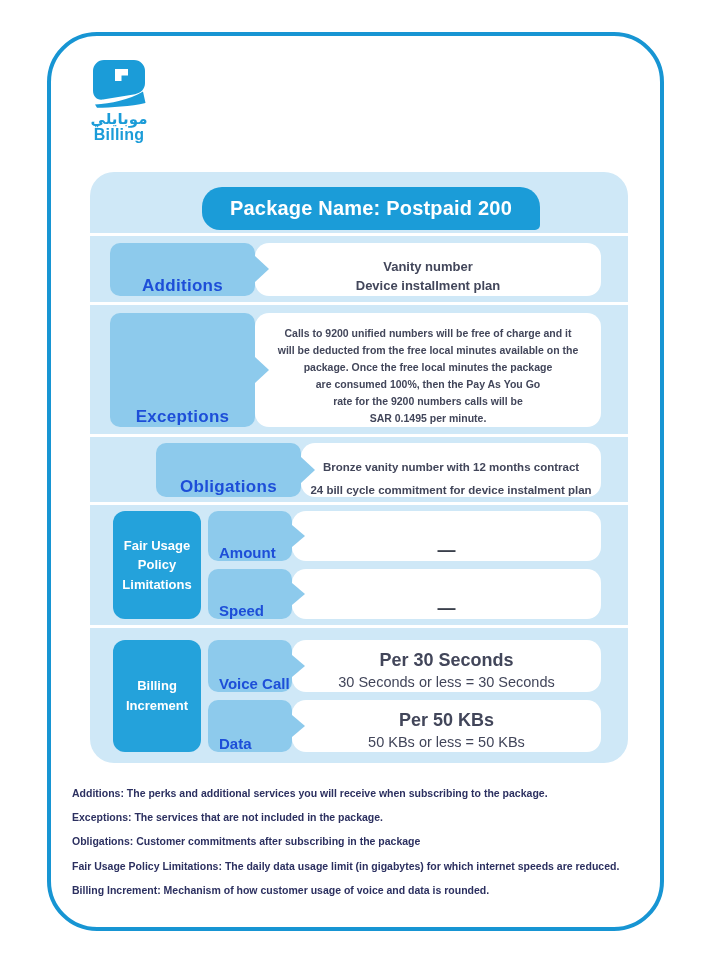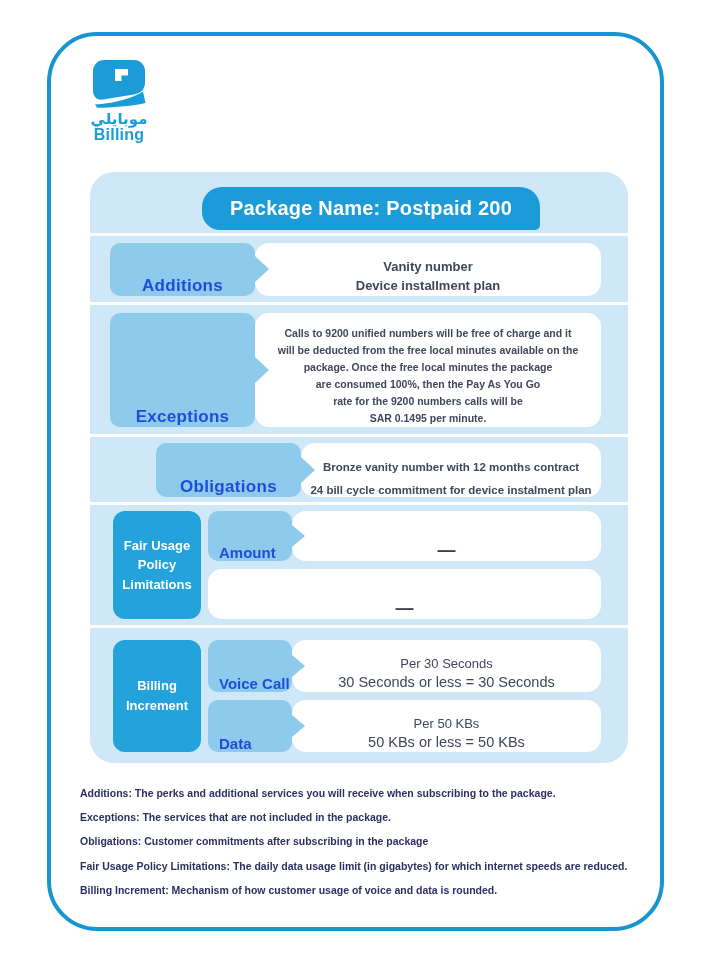--- a/index.html
+++ b/index.html
@@ -61,25 +61,25 @@
               display:flex; align-items:center; justify-content:center; padding:0 4px; }
   .sub-rows { flex:1; display:flex; flex-direction:column; gap:8px; }
   .row-sub { height:50px; }
   .row-sub .row-label { width:84px; justify-content:flex-start; padding-left:11px; font-size:15px; }
   .row-sub .row-label .arrow { border-top-width:11px; border-bottom-width:11px; border-left-width:13px; right:-13px; }
   .band-fup .section { height:108px; }
   .band-billing .section { height:112px; }
   .band-billing .row-sub { height:58px; }
 
   .dash { font-size:18px; font-weight:bold; color:#3a3f4b; }
-  .bi-line1 { font-size:13px; font-weight:normal; line-height:1.3; }
+  .bi-line1 { font-size:18px; font-weight:bold; line-height:1.3; }
   .bi-line2 { font-size:14.5px; font-weight:normal; line-height:1.3; }
 
   
-  .footnotes { position:absolute; left:80px; top:786px; width:600px; color:#2c3060; }
+  .footnotes { position:absolute; left:72px; top:786px; width:600px; color:#2c3060; }
   .fn { font-size:10.5px; font-weight:bold; line-height:1.35; margin-bottom:10px; }
   .fn-term { font-weight:bold; }
 </style>
 </head>
 <body>
 
 <div class="sheet">
   <div class="frame"></div>
 
   <div class="logo">
@@ -150,20 +150,24 @@
           <div class="row row-sub">
             <div class="row-label">
               <span>Amount</span>
               <span class="arrow"></span>
             </div>
             <div class="content">
               <span class="dash">—</span>
             </div>
           </div>
           <div class="row row-sub">
+            <div class="row-label">
+              <span>Speed</span>
+              <span class="arrow"></span>
+            </div>
             <div class="content">
               <span class="dash">—</span>
             </div>
           </div>
         </div>
       </div>
     </div>
 
     <div class="band band-billing">
       <div class="section">

